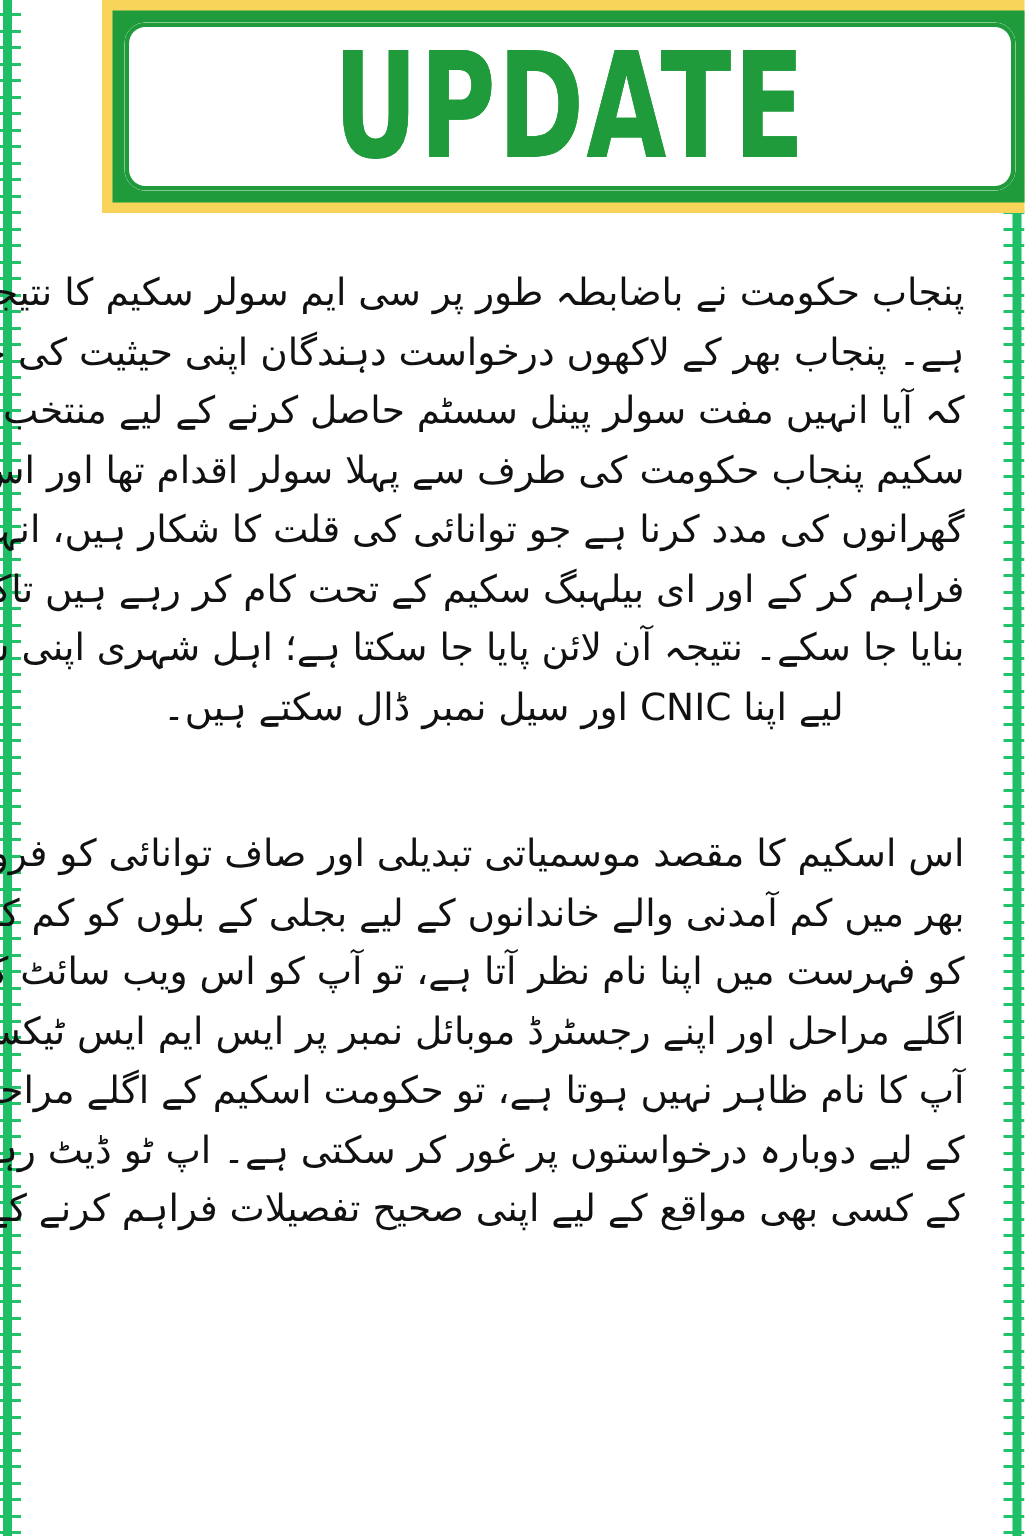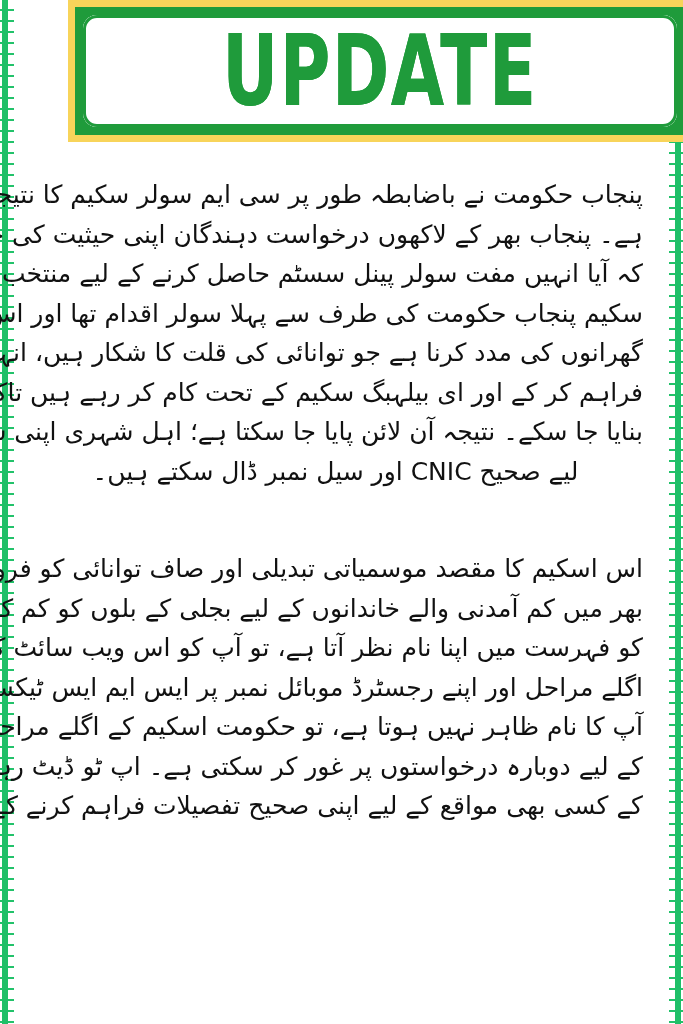--- a/index.html
+++ b/index.html
@@ -72,21 +72,21 @@
 
 <div class="article">
   <p class="paragraph">
     <span class="line">پنجاب حکومت نے باضابطہ طور پر سی ایم سولر سکیم کا نتیجہ 2025 جاری کر دیا</span>
     <span class="line">ہے۔ پنجاب بھر کے لاکھوں درخواست دہندگان اپنی حیثیت کی جانچ کر سکتے ہیں</span>
     <span class="line">کہ آیا انہیں مفت سولر پینل سسٹم حاصل کرنے کے لیے منتخب کیا گیا ہے۔ یہ</span>
     <span class="line">سکیم پنجاب حکومت کی طرف سے پہلا سولر اقدام تھا اور اس کا مقصد ان</span>
     <span class="line">گھرانوں کی مدد کرنا ہے جو توانائی کی قلت کا شکار ہیں، انہیں سولر انرجی کٹس</span>
     <span class="line">فراہم کر کے اور ای بیلہبگ سکیم کے تحت کام کر رہے ہیں تاکہ عمل کو شفاف</span>
     <span class="line">بنایا جا سکے۔ نتیجہ آن لائن پایا جا سکتا ہے؛ اہل شہری اپنی سٹیٹس چیک کرنے کے</span>
-    <span class="line">لیے صحیح CNIC اور سیل نمبر ڈال سکتے ہیں۔</span>
+    <span class="line">لیے اپنا CNIC اور سیل نمبر ڈال سکتے ہیں۔</span>
   </p>
   <div class="para-gap"></div>
   <p class="paragraph">
     <span class="line">اس اسکیم کا مقصد موسمیاتی تبدیلی اور صاف توانائی کو فروغ دینا اور صوبہ پنجاب</span>
     <span class="line">بھر میں کم آمدنی والے خاندانوں کے لیے بجلی کے بلوں کو کم کرنا ہے۔ اگر آپ</span>
     <span class="line">کو فہرست میں اپنا نام نظر آتا ہے، تو آپ کو اس ویب سائٹ کے ذریعے مزید</span>
     <span class="line">اگلے مراحل اور اپنے رجسٹرڈ موبائل نمبر پر ایس ایم ایس ٹیکسٹ ملے گا۔ اگر</span>
     <span class="line">آپ کا نام ظاہر نہیں ہوتا ہے، تو حکومت اسکیم کے اگلے مراحل میں دوبارہ اہلیت</span>
     <span class="line">کے لیے دوبارہ درخواستوں پر غور کر سکتی ہے۔ اپ ٹو ڈیٹ رہنے اور مستقبل</span>
     <span class="line">کے کسی بھی مواقع کے لیے اپنی صحیح تفصیلات فراہم کرنے کے لیے اکثر</span>

